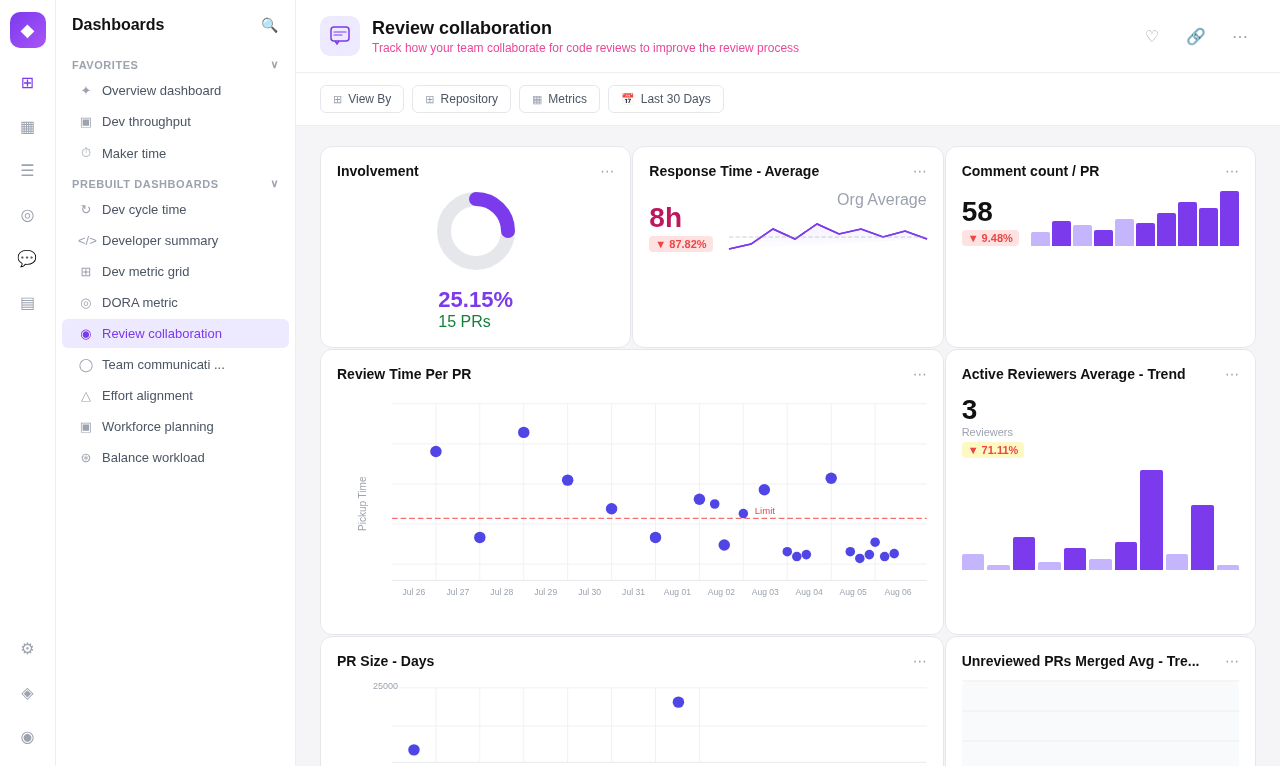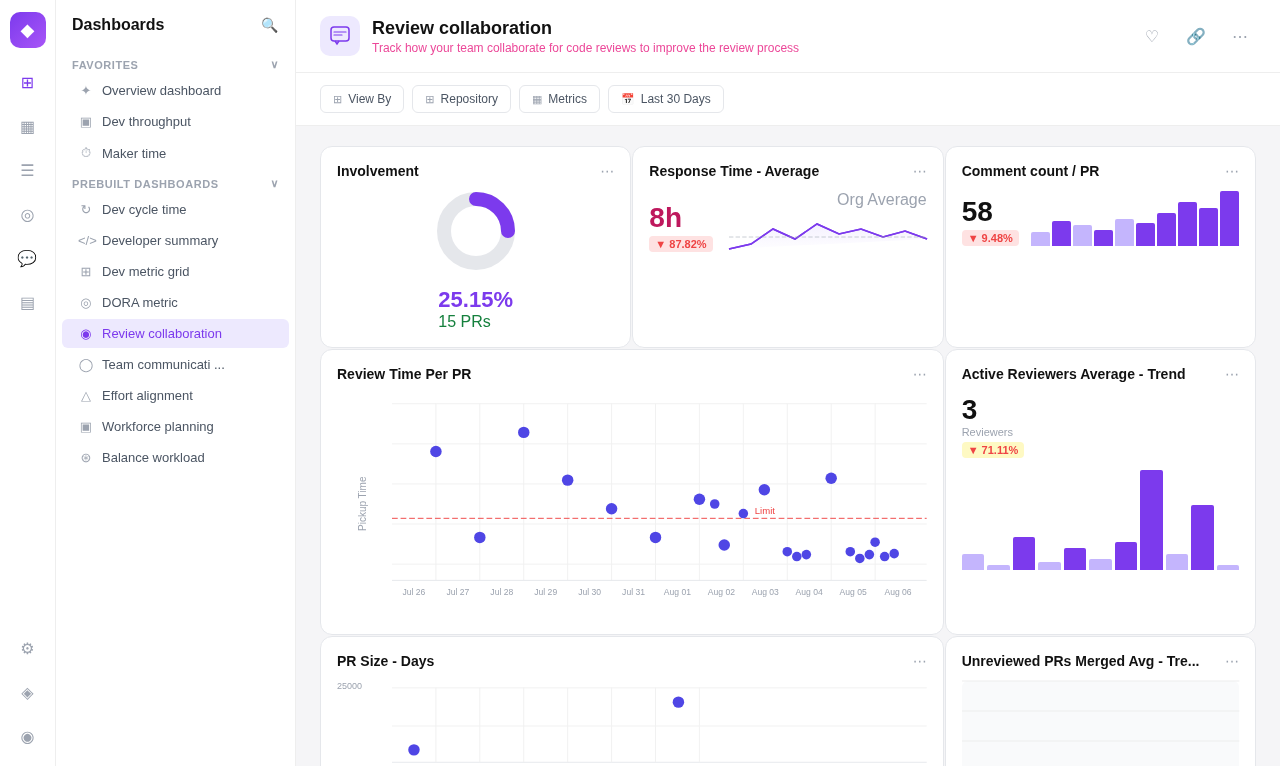--- a/index.html
+++ b/index.html
@@ -426,21 +426,21 @@
       </div>
     </div>
 
     <div class="card card-wide">
       <div class="card-header">
         <span class="card-title">PR Size - Days</span>
         <span class="card-menu">⋯</span>
       </div>
       <div style="position:relative;padding-left:55px;">
         <div style="position:absolute;left:0;top:0;bottom:0;display:flex;flex-direction:column;justify-content:space-between;">
-          <span style="font-size:9px;color:#9ca3af;">25000</span>
+          <span style="font-size:9px;color:#9ca3af;margin-left:36px;">25000</span>
           <span style="font-size:9px;color:#9ca3af;">20000</span>
         </div>
         <svg width="100%" height="90" viewBox="0 0 560 80">
           <line x1="0" y1="0" x2="560" y2="0" stroke="#f0f0f0" stroke-width="1"></line>
           <line x1="0" y1="40" x2="560" y2="40" stroke="#f0f0f0" stroke-width="1"></line>
           <line x1="0" y1="78" x2="560" y2="78" stroke="#e5e7eb" stroke-width="1"></line>
 
           <line x1="46" y1="0" x2="46" y2="78" stroke="#f0f0f0" stroke-width="1"></line>
           <line x1="92" y1="0" x2="92" y2="78" stroke="#f0f0f0" stroke-width="1"></line>
           <line x1="138" y1="0" x2="138" y2="78" stroke="#f0f0f0" stroke-width="1"></line>

